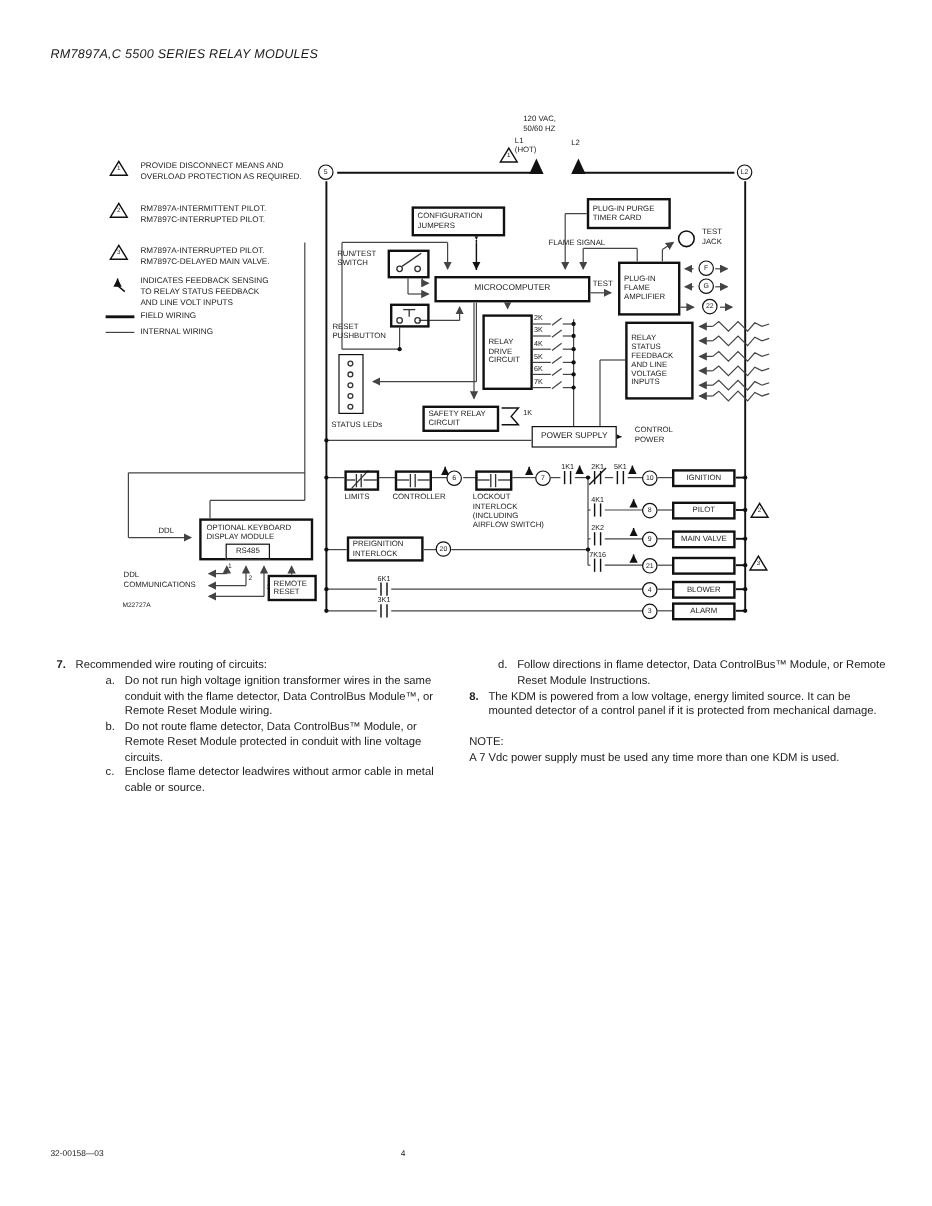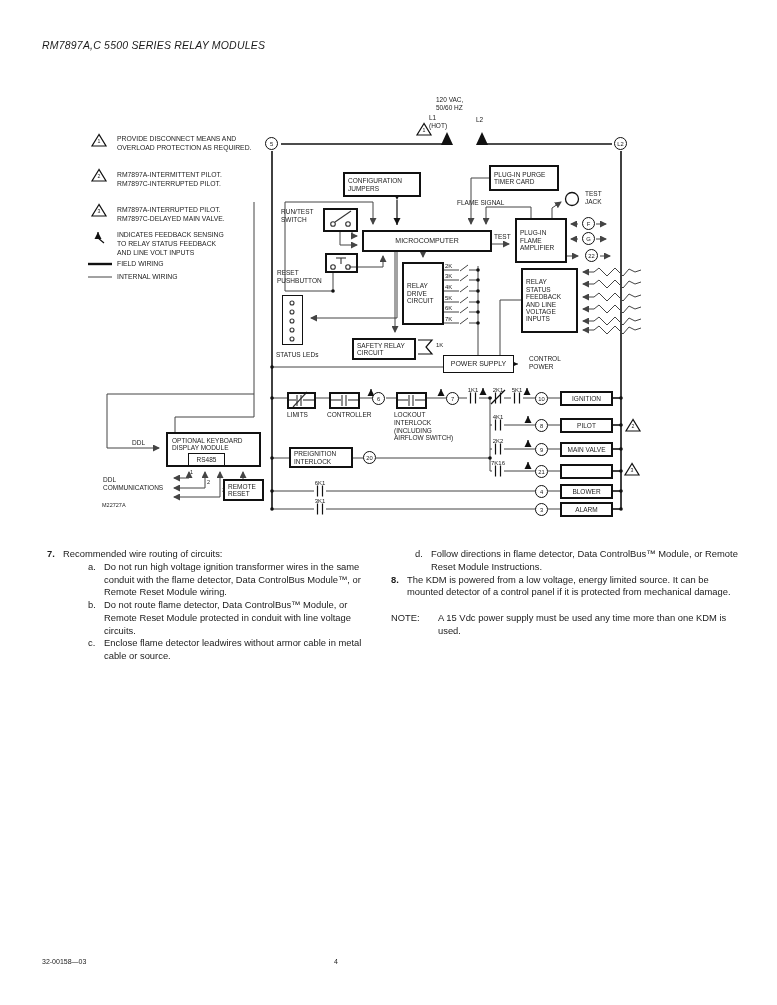--- a/index.html
+++ b/index.html
@@ -20,21 +20,21 @@
   .trinum{position:absolute;width:8px;text-align:center;font-size:5.2px;}
   .caption{position:absolute;left:0;top:523px;width:777px;text-align:center;font-size:8.6px;font-weight:bold;}
   .bodytext{position:absolute;left:47px;top:548px;width:692px;display:flex;font-size:9.4px;line-height:1.36;}
   .col-l{width:328px;}
   .col-r{width:348px;margin-left:16px;}
   .row{display:flex;}
   .ncell{width:16px;font-weight:bold;flex:none;}
   .lcell{width:16px;flex:none;}
   .sub{margin-left:41px;}
   .dsub{margin-left:24px;}
-  .noterow{display:flex;margin-top:13px;}
+  .noterow{display:flex;margin-top:13px;flex-direction:column;}
   .notelbl{width:47px;flex:none;}
   .ftr-doc{position:absolute;left:42px;top:958px;font-size:7px;}
   .ftr-pg{position:absolute;left:334px;top:958px;font-size:7px;}
 </style>
 </head>
 <body>
 
 <div class="page">
   <div class="hdr">RM7897A,C 5500 SERIES RELAY MODULES</div>
 
@@ -424,20 +424,20 @@
       <div class="row dsub">
         <div class="lcell">d.</div>
         <div>Follow directions in flame detector, Data ControlBus™ Module, or Remote Reset Module Instructions.</div>
       </div>
       <div class="row">
         <div class="ncell">8.</div>
         <div>The KDM is powered from a low voltage, energy limited source. It can be mounted detector of a control panel if it is protected from mechanical damage.</div>
       </div>
       <div class="noterow">
         <div class="notelbl">NOTE:</div>
-        <div>A 15 Vdc power supply must be used any time more than one KDM is used.</div>
+        <div>A 7 Vdc power supply must be used any time more than one KDM is used.</div>
       </div>
     </div>
   </div>
 
   <div class="ftr-doc">32-00158—03</div>
   <div class="ftr-pg">4</div>
 </div>
 
 </body></html>

